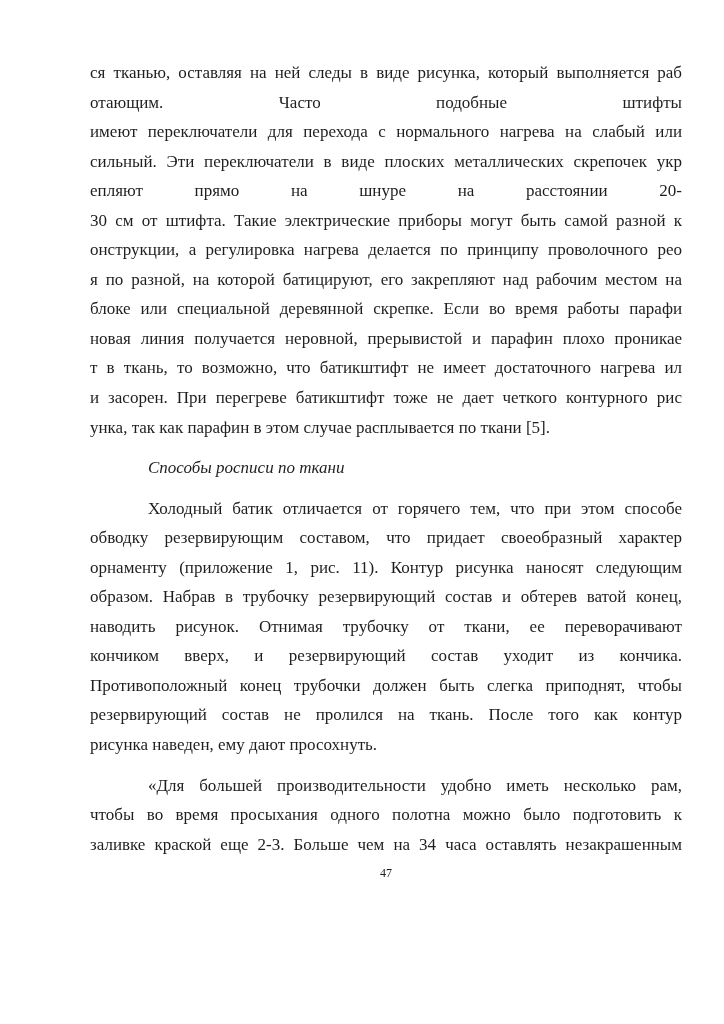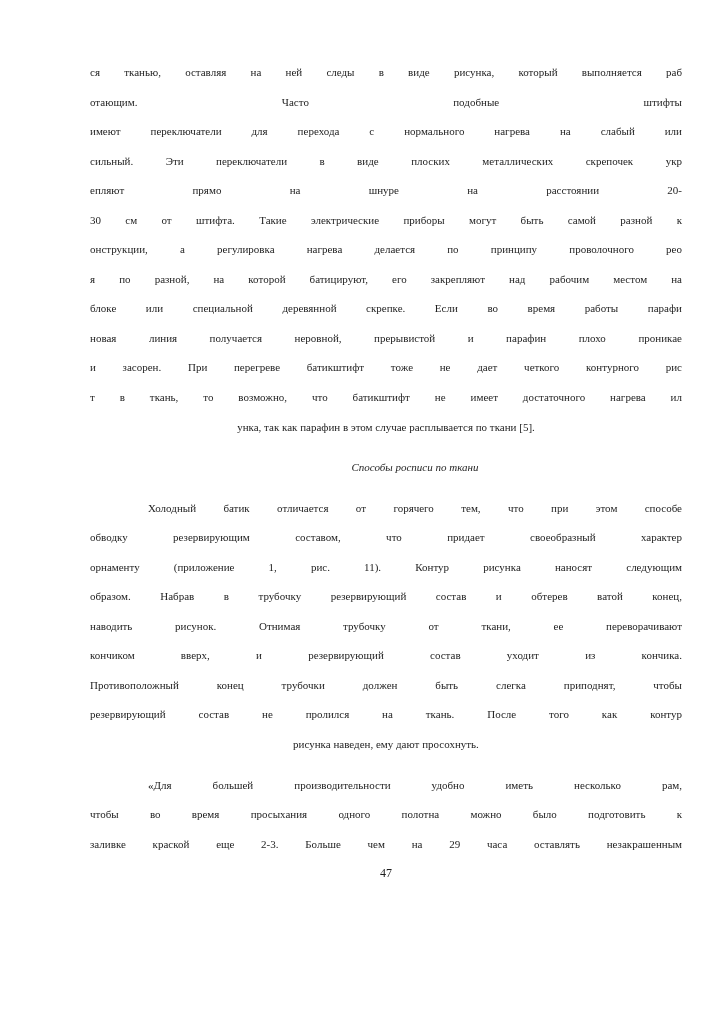--- a/index.html
+++ b/index.html
@@ -16,28 +16,28 @@
     padding: 58px 42px 0 90px;
     color: #1e1e1e;
     font-family: "Liberation Serif", "DejaVu Serif", serif;
     overflow: hidden;
   }
   .text-area {
     width: 592px;
   }
   .block { margin: 0; padding: 0; }
   .line {
-    font-size: 11px;
+    font-size: 17px;
     line-height: 29.55px;
     text-align: justify;
     text-align-last: justify;
     white-space: normal;
   }
   .line.plain {
-    text-align: center;
+    text-align: left;
     text-align-last: auto;
   }
   .line.indent { text-indent: 58px; margin-top: 11px; }
   .line.italic { font-style: italic; }
   .page-number {
     font-size: 12px;
     line-height: 29.55px;
     text-align: center;
   }
 </style>
@@ -50,38 +50,38 @@
         <div class="line">ся тканью, оставляя на ней следы в виде рисунка, который выполняется раб</div>
         <div class="line">отающим. Часто подобные штифты</div>
         <div class="line">имеют переключатели для перехода с нормального нагрева на слабый или</div>
         <div class="line">сильный. Эти переключатели в виде плоских металлических скрепочек укр</div>
         <div class="line">епляют прямо на шнуре на расстоянии 20-</div>
         <div class="line">30 см от штифта. Такие электрические приборы могут быть самой разной к</div>
         <div class="line">онструкции, а регулировка нагрева делается по принципу проволочного рео</div>
         <div class="line">я по разной, на которой батицируют, его закрепляют над рабочим местом на</div>
         <div class="line">блоке или специальной деревянной скрепке. Если во время работы парафи</div>
         <div class="line">новая линия получается неровной, прерывистой и парафин плохо проникае</div>
+        <div class="line">т в ткань, то возможно, что батикштифт не имеет достаточного нагрева ил</div>
         <div class="line">и засорен. При перегреве батикштифт тоже не дает четкого контурного рис</div>
-        <div class="line">т в ткань, то возможно, что батикштифт не имеет достаточного нагрева ил</div>
         <div class="line plain">унка, так как парафин в этом случае расплывается по ткани [5].</div>
       </div>
       <div class="block">
         <div class="line italic indent plain">Способы росписи по ткани</div>
       </div>
       <div class="block">
         <div class="line indent">Холодный батик отличается от горячего тем, что при этом способе</div>
         <div class="line">обводку резервирующим составом, что придает своеобразный характер</div>
         <div class="line">орнаменту (приложение 1, рис. 11). Контур рисунка наносят следующим</div>
         <div class="line">образом. Набрав в трубочку резервирующий состав и обтерев ватой конец,</div>
         <div class="line">наводить рисунок. Отнимая трубочку от ткани, ее переворачивают</div>
         <div class="line">кончиком вверх, и резервирующий состав уходит из кончика.</div>
         <div class="line">Противоположный конец трубочки должен быть слегка приподнят, чтобы</div>
         <div class="line">резервирующий состав не пролился на ткань. После того как контур</div>
         <div class="line plain">рисунка наведен, ему дают просохнуть.</div>
       </div>
       <div class="block">
         <div class="line indent">«Для большей производительности удобно иметь несколько рам,</div>
         <div class="line">чтобы во время просыхания одного полотна можно было подготовить к</div>
-        <div class="line">заливке краской еще 2-3. Больше чем на 29 часа оставлять незакрашенным</div>
+        <div class="line">заливке краской еще 2-3. Больше чем на 34 часа оставлять незакрашенным</div>
       </div>
     </div>
   <div class="page-number">47</div>
 </div>
 
 </body></html>

